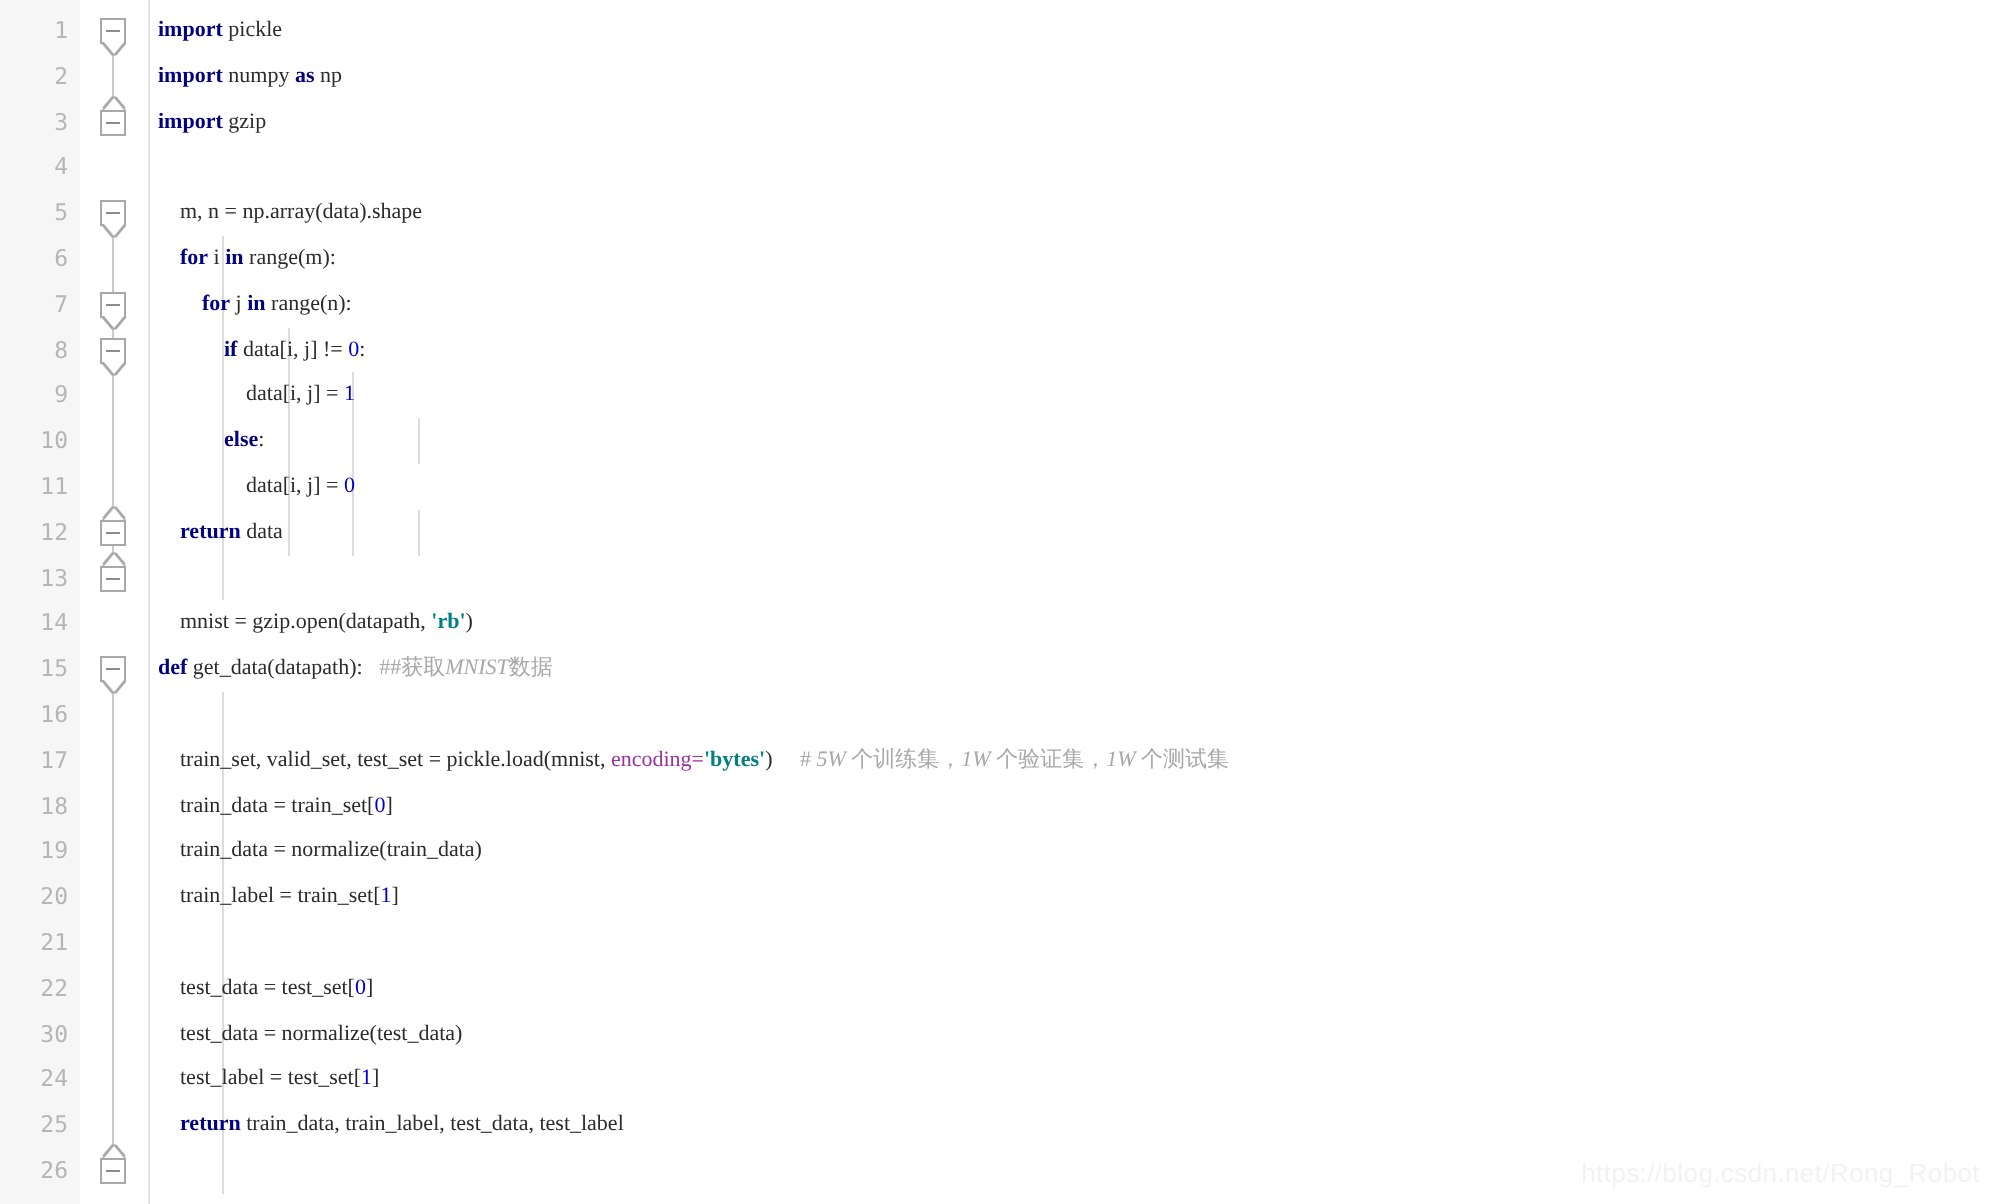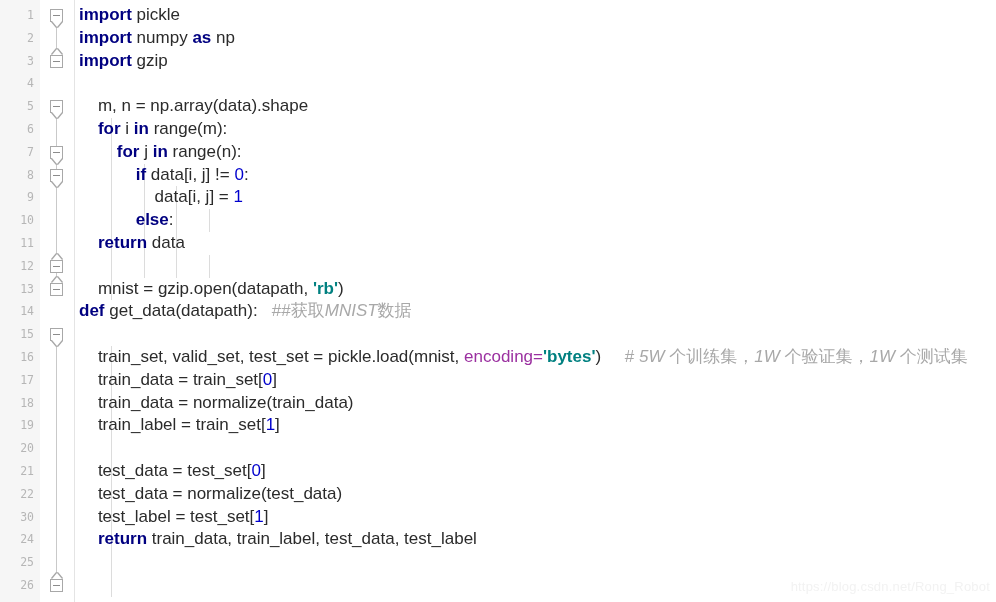--- a/index.html
+++ b/index.html
@@ -106,22 +106,22 @@
     right: 0;
     height: 602px;
     padding-top: 4px;
     box-sizing: border-box;
   }
   .line {
     position: relative;
     height: 22.8px;
     line-height: 22.8px;
     white-space: pre;
-    font-size: 17px;
-    font-family: Liberation Sans, sans-serif;
+    font-size: 11px;
+    font-family: Liberation Serif, serif;
     color: #2b2b2b;
     padding-left: 4px;
   }
   .tok-kw   { color: #000080; font-weight: bold; }
   .tok-str  { color: #008080; font-weight: bold; }
   .tok-num  { color: #0000cd; }
   .tok-param{ color: #9b30a0; }
   .tok-com  { color: #a8a8a8; }
   .tok-plain{ color: #2b2b2b; }
 
@@ -211,20 +211,21 @@
       <div class="line"><span class="tok-kw">import</span><span class="tok-plain"> pickle</span></div>
       <div class="line"><span class="tok-kw">import</span><span class="tok-plain"> numpy </span><span class="tok-kw">as</span><span class="tok-plain"> np</span></div>
       <div class="line"><span class="tok-kw">import</span><span class="tok-plain"> gzip</span></div>
       <div class="line">&nbsp;</div>
       <div class="line"><span class="tok-plain">    m, n = np.array(data).shape</span></div>
       <div class="line"><span class="tok-plain">    </span><span class="tok-kw">for</span><span class="tok-plain"> i </span><span class="tok-kw">in</span><span class="tok-plain"> range(m):</span></div>
       <div class="line"><span class="tok-plain">        </span><span class="tok-kw">for</span><span class="tok-plain"> j </span><span class="tok-kw">in</span><span class="tok-plain"> range(n):</span></div>
       <div class="line"><span class="tok-plain">            </span><span class="tok-kw">if</span><span class="tok-plain"> data[i, j] != </span><span class="tok-num">0</span><span class="tok-plain">:</span></div>
       <div class="line"><span class="tok-plain">                data[i, j] = </span><span class="tok-num">1</span></div>
       <div class="line"><span class="tok-plain">            </span><span class="tok-kw">else</span><span class="tok-plain">:</span></div>
+      <div class="line"><span class="tok-plain">                data[i, j] = </span><span class="tok-num">0</span></div>
       <div class="line"><span class="tok-plain">    </span><span class="tok-kw">return</span><span class="tok-plain"> data</span></div>
       <div class="line">&nbsp;</div>
       <div class="line"><span class="tok-plain">    mnist = gzip.open(datapath, </span><span class="tok-str">'rb'</span><span class="tok-plain">)</span></div>
       <div class="line"><span class="tok-kw">def</span><span class="tok-plain"> get_data(datapath):   </span><span class="tok-com">##获取</span><span class="tok-com" style="font-style: italic;">MNIST</span><span class="tok-com">数据</span></div>
       <div class="line">&nbsp;</div>
       <div class="line"><span class="tok-plain">    train_set, valid_set, test_set = pickle.load(mnist, </span><span class="tok-param">encoding=</span><span class="tok-str">'bytes'</span><span class="tok-plain">)     </span><span class="tok-com"># </span><span class="tok-com" style="font-style: italic;">5W</span><span class="tok-com"> 个训练集，</span><span class="tok-com" style="font-style: italic;">1W</span><span class="tok-com"> 个验证集，</span><span class="tok-com" style="font-style: italic;">1W</span><span class="tok-com"> 个测试集</span></div>
       <div class="line"><span class="tok-plain">    train_data = train_set[</span><span class="tok-num">0</span><span class="tok-plain">]</span></div>
       <div class="line"><span class="tok-plain">    train_data = normalize(train_data)</span></div>
       <div class="line"><span class="tok-plain">    train_label = train_set[</span><span class="tok-num">1</span><span class="tok-plain">]</span></div>
       <div class="line">&nbsp;</div>

